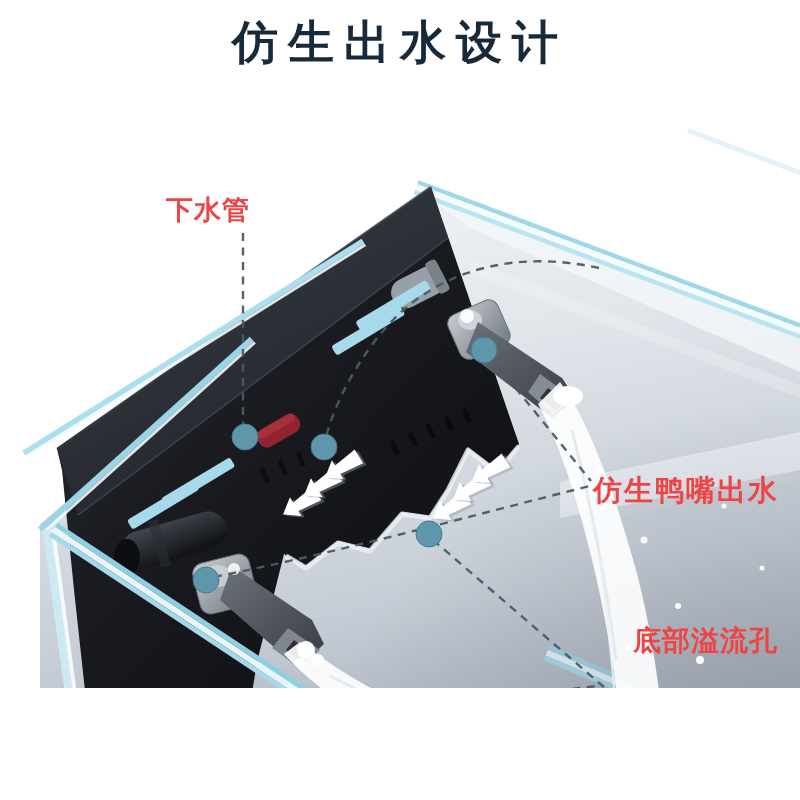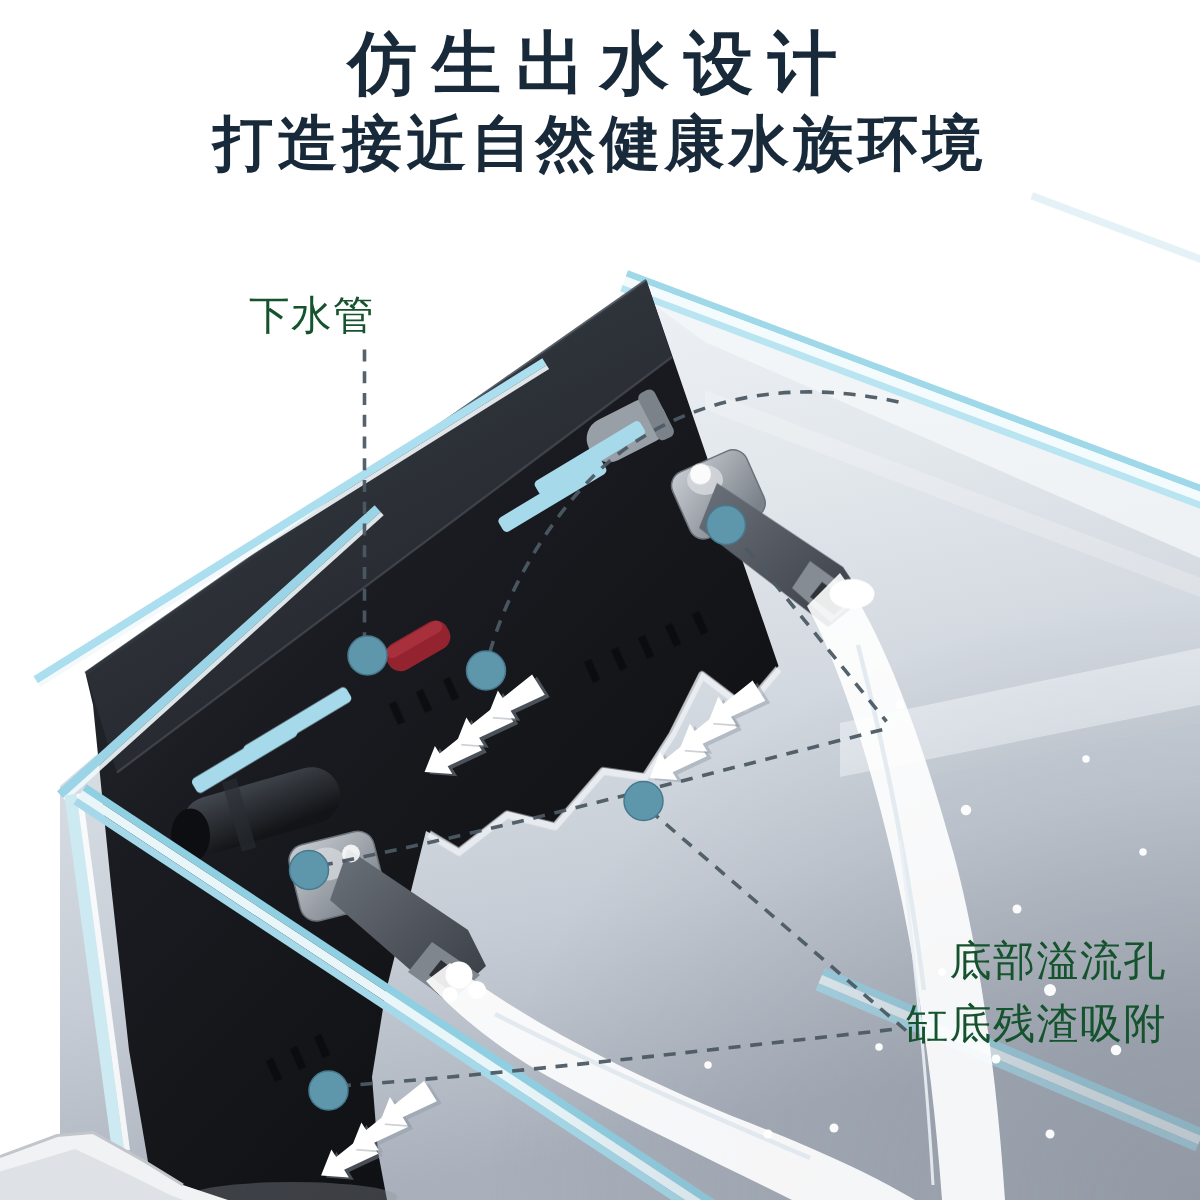--- a/index.html
+++ b/index.html
@@ -1,22 +1,22 @@
 <!DOCTYPE html>
 <html><head>
 <meta charset="utf-8">
 <style>
   html,body{margin:0;padding:0;background:#ffffff;}
-  #stage{position:relative;width:800px;height:800px;overflow:hidden;background:#ffffff;
+  #stage{position:relative;width:800px;height:688px;overflow:hidden;background:#ffffff;
          font-family:"Liberation Sans",sans-serif;}
   #art{position:absolute;left:0;top:0;width:800px;height:800px;}
   .title-block{position:absolute;left:0;top:14px;width:800px;text-align:center;color:#182a3a;}
   .title-line1{font-size:46px;font-weight:800;letter-spacing:10px;line-height:56px;}
   .title-line2{font-size:40px;font-weight:800;letter-spacing:3px;line-height:48px;margin-top:2px;}
-  .lbl{position:absolute;color:#14532d;letter-spacing:1px;}
+  .lbl{position:absolute;color:#ef4444;letter-spacing:1px;font-weight:bold;}
   .lbl-down-pipe{left:166px;top:192px;font-size:27px;}
   .lbl-top-overflow{left:592px;top:246px;width:182px;font-size:28px;line-height:42px;text-align:center;}
   .lbl-duckbill{left:593px;top:471px;font-size:29px;letter-spacing:2px;}
   .lbl-bottom-overflow{left:592px;top:620px;width:186px;font-size:28px;line-height:42px;text-align:right;}
 </style>
 </head>
 <body>
 
 <div id="stage">
 
@@ -262,27 +262,26 @@
       <circle cx="324" cy="447" r="13"></circle>
       <circle cx="484" cy="350" r="13"></circle>
       <circle cx="206" cy="580" r="13"></circle>
       <circle cx="429" cy="534" r="13"></circle>
       <circle cx="219" cy="727" r="13"></circle>
     </g>
   </svg>
 
   <div class="title-block">
     <div class="title-line1">仿生出水设计</div>
-    <div class="title-line2">打造接近自然健康水族环境</div>
   </div>
 
   <div class="lbl lbl-down-pipe">下水管</div>
 
   <div class="lbl lbl-top-overflow">
   </div>
 
+  <div class="lbl lbl-duckbill">仿生鸭嘴出水</div>
 
   <div class="lbl lbl-bottom-overflow">
     <div>底部溢流孔</div>
-    <div>缸底残渣吸附</div>
   </div>
 
 </div>
 
 </body></html>

